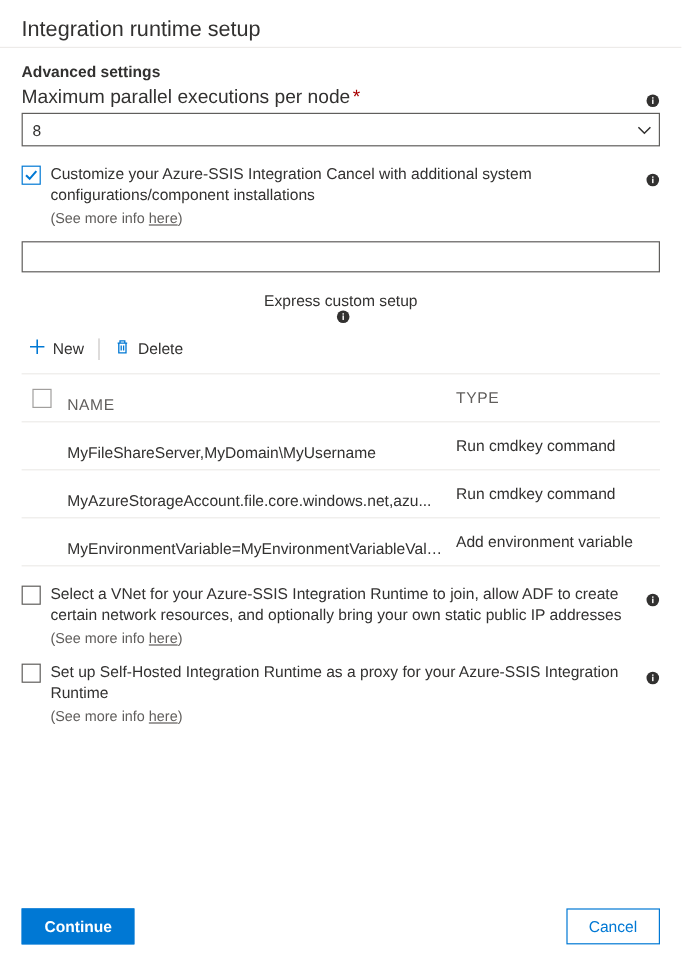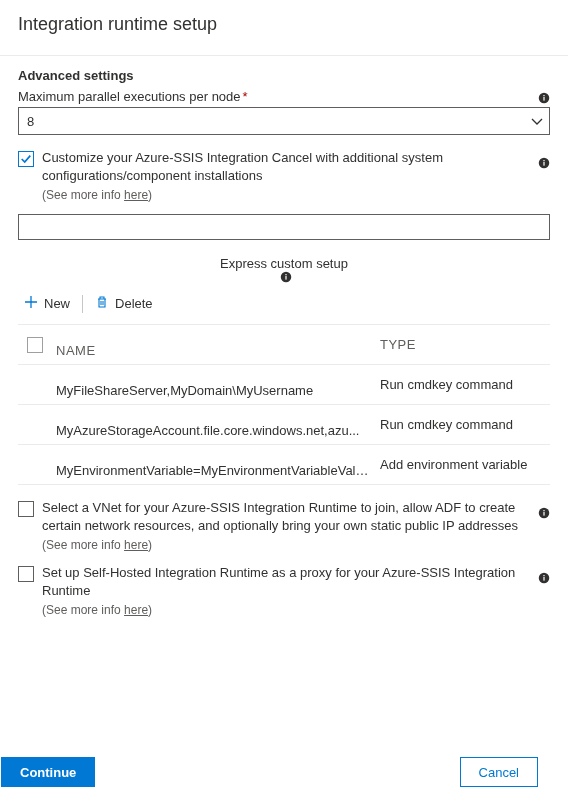--- a/index.html
+++ b/index.html
@@ -1,20 +1,20 @@
 <!DOCTYPE html>
 <html><head>
 <meta charset="utf-8">
 <style>
 * { box-sizing: border-box; margin: 0; padding: 0; }
 body { font-family: "Segoe UI", Arial, sans-serif; font-size: 13px; color: #323130; background: #fff; width: 568px; height: 807px; position: relative; }
-.header { padding: 14px 18px 20px 18px; border-bottom: 1px solid #edebe9; font-size: 18px; font-weight: 400; color: #323130; }
+.header { padding: 14px 18px 4px 18px; border-bottom: 1px solid #edebe9; font-size: 18px; font-weight: 400; color: #323130; }
 .content { padding: 12px 18px 0 18px; }
 .section-title { font-weight: 600; font-size: 13px; margin-bottom: 6px; }
-.field-label { font-size: 13px; margin-bottom: 3px; display: flex; align-items: center; }
+.field-label { font-size: 16px; margin-bottom: 3px; display: flex; align-items: center; }
 .req { color: #a80000; margin-left: 2px; }
 .label-row { display: flex; align-items: center; justify-content: space-between; }
 .info-icon { width: 12px; height: 12px; display: inline-block; }
 .select-box { width: 100%; border: 1px solid #605e5c; height: 28px; display: flex; align-items: center; justify-content: space-between; padding: 0 8px; font-size: 13px; background: #fff; cursor: pointer; margin-bottom: 14px; }
 .chevron { width: 10px; height: 10px; }
 .check-row { display: flex; align-items: flex-start; margin-bottom: 4px; }
 .check-row .cb { width: 16px; height: 16px; border: 1px solid #605e5c; margin-right: 8px; flex-shrink: 0; margin-top: 2px; display: flex; align-items: center; justify-content: center; cursor: pointer; }
 .check-row .cb.checked { background: #fff; border-color: #0078d4; }
 .check-row .cb.checked svg { display: block; }
 .check-row .cb svg { display: none; }
@@ -30,21 +30,21 @@
 .tool-btn { display: flex; align-items: center; padding: 4px 6px; cursor: pointer; color: #323130; font-size: 13px; }
 .tool-btn .ticon { margin-right: 6px; color: #0078d4; }
 .tool-sep { width: 1px; height: 18px; background: #c8c6c4; margin: 0 6px; }
 .table { width: 100%; border-top: 1px solid #edebe9; }
 .trow { display: flex; align-items: center; border-bottom: 1px solid #edebe9; min-height: 36px; padding: 6px 0; }
 .thdr { font-size: 11px; letter-spacing: 0.5px; color: #605e5c; text-transform: uppercase; }
 .tcell-cb { width: 34px; display: flex; justify-content: center; }
 .tcell-cb .cb { width: 16px; height: 16px; border: 1px solid #a19f9d; cursor: pointer; }
 .tcell-name { flex: 1; padding-left: 4px; padding-right: 8px; overflow: hidden; text-overflow: ellipsis; white-space: nowrap; font-size: 13px; margin-top: 12px; }
 .tcell-type { width: 170px; font-size: 13px; }
-.footer { position: absolute; bottom: 0; left: 0; right: 12px; padding: 14px 18px 20px 1px; display: flex; justify-content: space-between; }
+.footer { position: absolute; bottom: 0; left: 0; right: 0; padding: 14px 18px 20px 18px; display: flex; justify-content: space-between; }
 .footer-left { display: flex; gap: 8px; }
 .btn { height: 30px; padding: 0 18px; font-size: 13px; cursor: pointer; border: 1px solid #0078d4; background: #fff; color: #0078d4; display: inline-flex; align-items: center; justify-content: center; min-width: 70px; }
 .btn.primary { background: #0078d4; color: #fff; font-weight: 600; }
 .spacer { height: 14px; }
 </style>
 </head>
 <body>
 
 <div class="header">Integration runtime setup</div>
 

